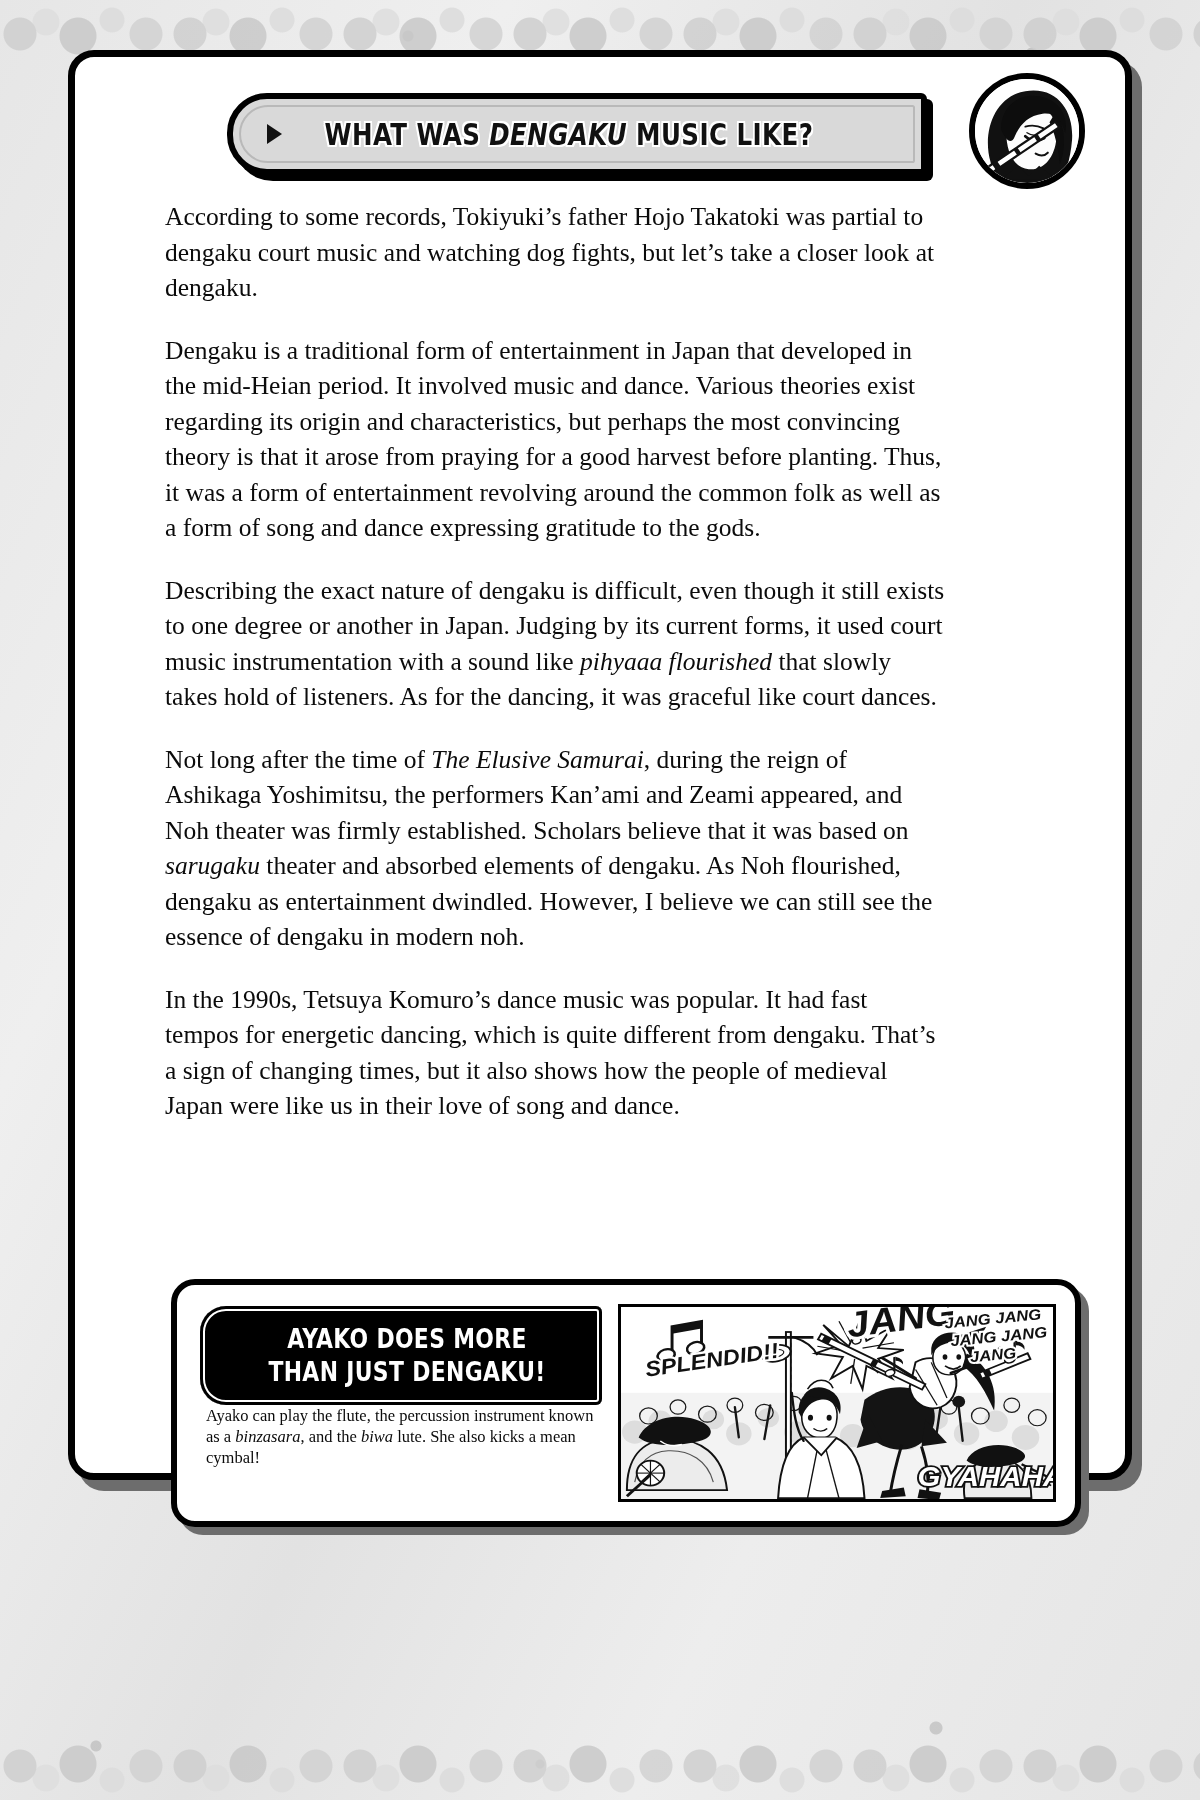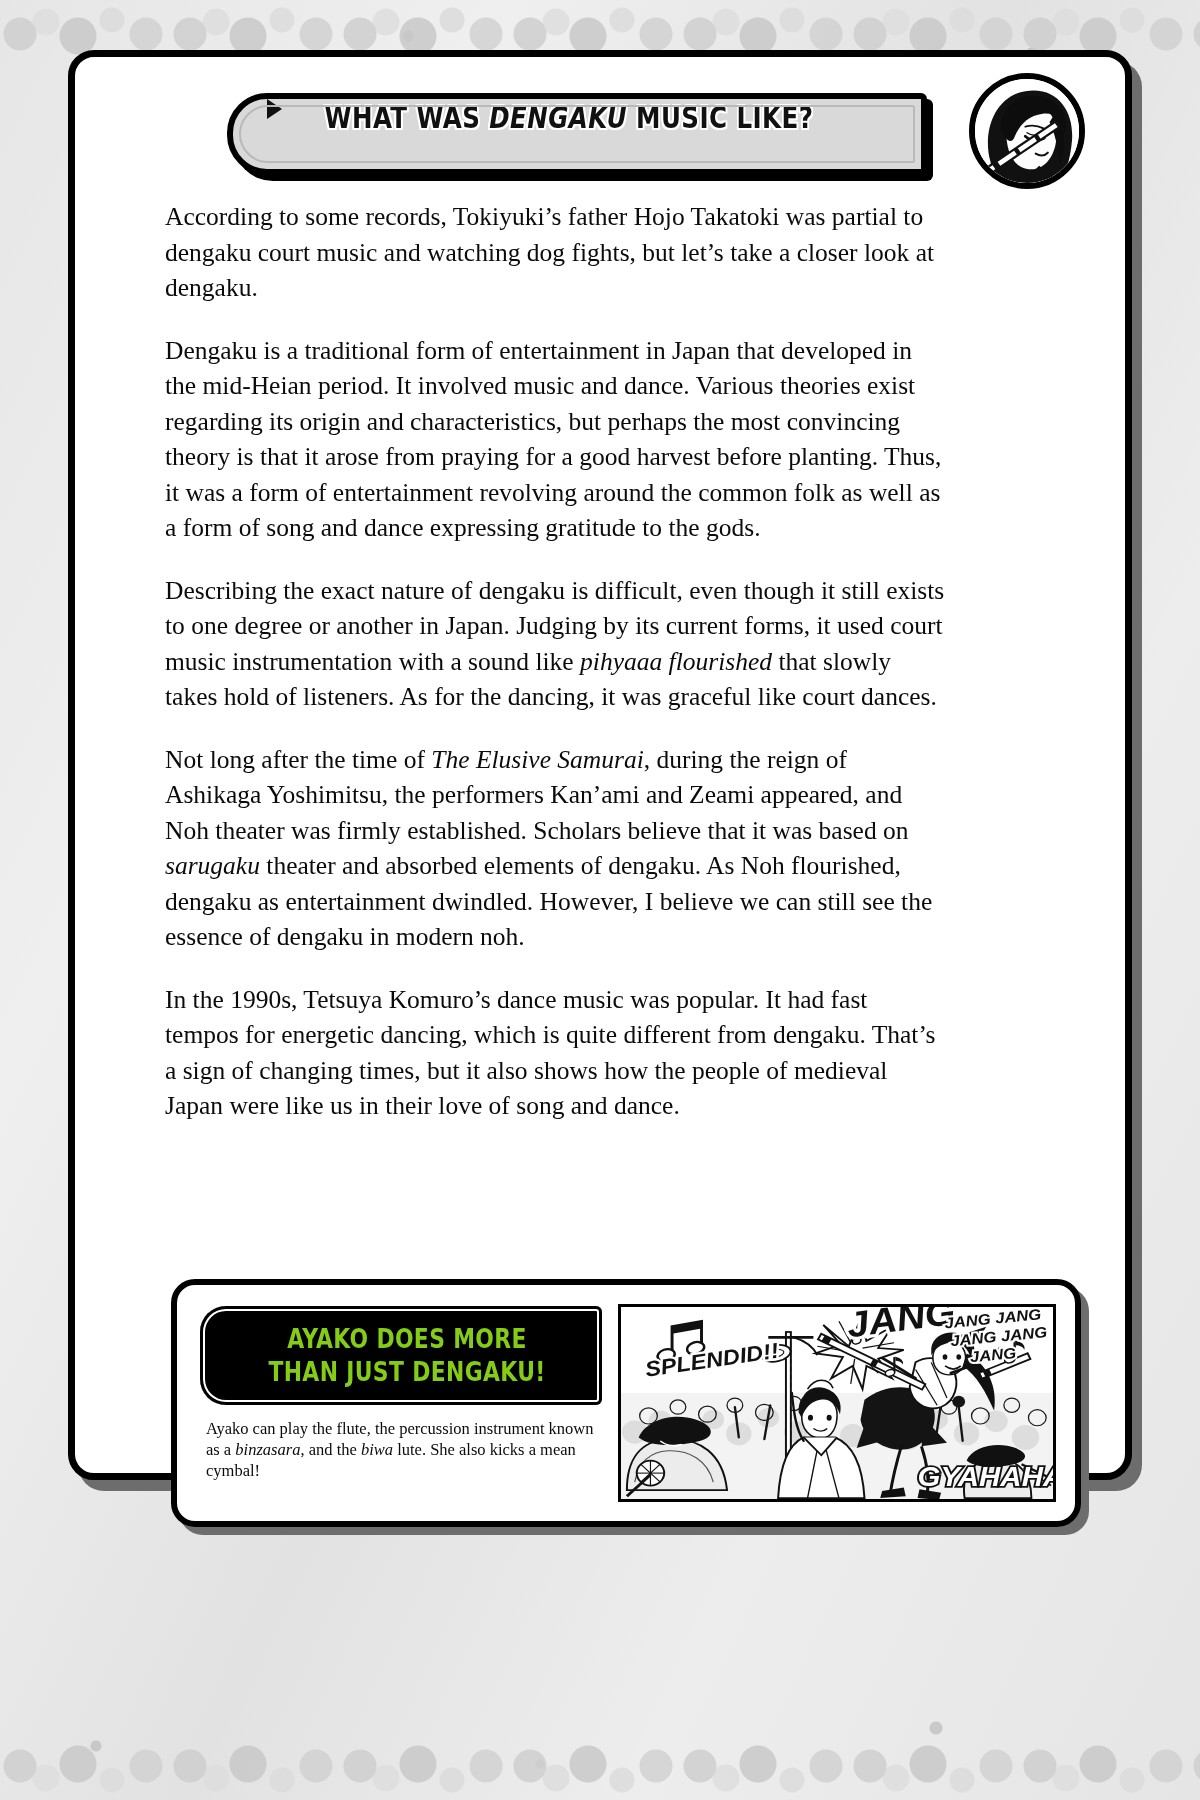--- a/index.html
+++ b/index.html
@@ -54,21 +54,21 @@
   
   #header-banner {
     position:absolute; left:152px; top:30px; width:700px; height:88px;
   }
   #header-plate {
     position:absolute; inset:0;
     background:#d9d9d9;
     border:6px solid #000;
     border-radius: 40px 6px 6px 40px;
     box-shadow: 6px 6px 0 0 #000;
-    display:flex; margin-top:6px;
+    display:flex; align-items:center;margin-top:6px;
   }
   #header-plate::after{
     content:""; position:absolute; left:6px; right:6px; top:6px; bottom:6px;
     border:2px solid #b9b9b9; border-radius:34px 3px 3px 34px;
     pointer-events:none;
   }
   #header-arrow {
     width:0; height:0; margin-left:34px; flex:0 0 auto;
     border-left:15px solid #111;
     border-top:10px solid transparent;
@@ -122,34 +122,34 @@
     position:absolute; inset:5px;
     border:2px solid #fff; border-radius:18px;
     display:flex;
   }
 
   #feature-left {
     flex:0 0 430px; padding:14px 12px 10px 16px;
     display:flex; flex-direction:column;
   }
   #feature-heading {
-    background:#000; color:#84cc16;
+    background:#000; color:#ffffff;
     border-radius:26px 6px 6px 26px;
     padding:16px 16px 17px 28px;
     position:relative;
     box-shadow: inset 0 0 0 3px #000, inset 0 0 0 5px #ffffff;
   }
   #feature-heading-text{
     font-family:"DejaVu Sans Condensed","Liberation Sans",sans-serif;
     font-weight:900; font-size:27px; line-height:33px;
     text-align:center; letter-spacing:.4px; text-transform:uppercase;
     transform: scaleX(.9);
   }
   #feature-caption {
-    margin-top:13px; padding-left:6px;
+    padding-left:6px;
     font-family:"Liberation Serif", serif;
     font-size:16.5px; line-height:21px; color:#0b0b0b;
   }
   #feature-caption i { font-style:italic; }
 
   
   #manga-panel {
     flex:1 1 auto; margin:12px 12px 12px 4px;
     border:3px solid #000; background:#fff;
     position:relative; overflow:hidden;

